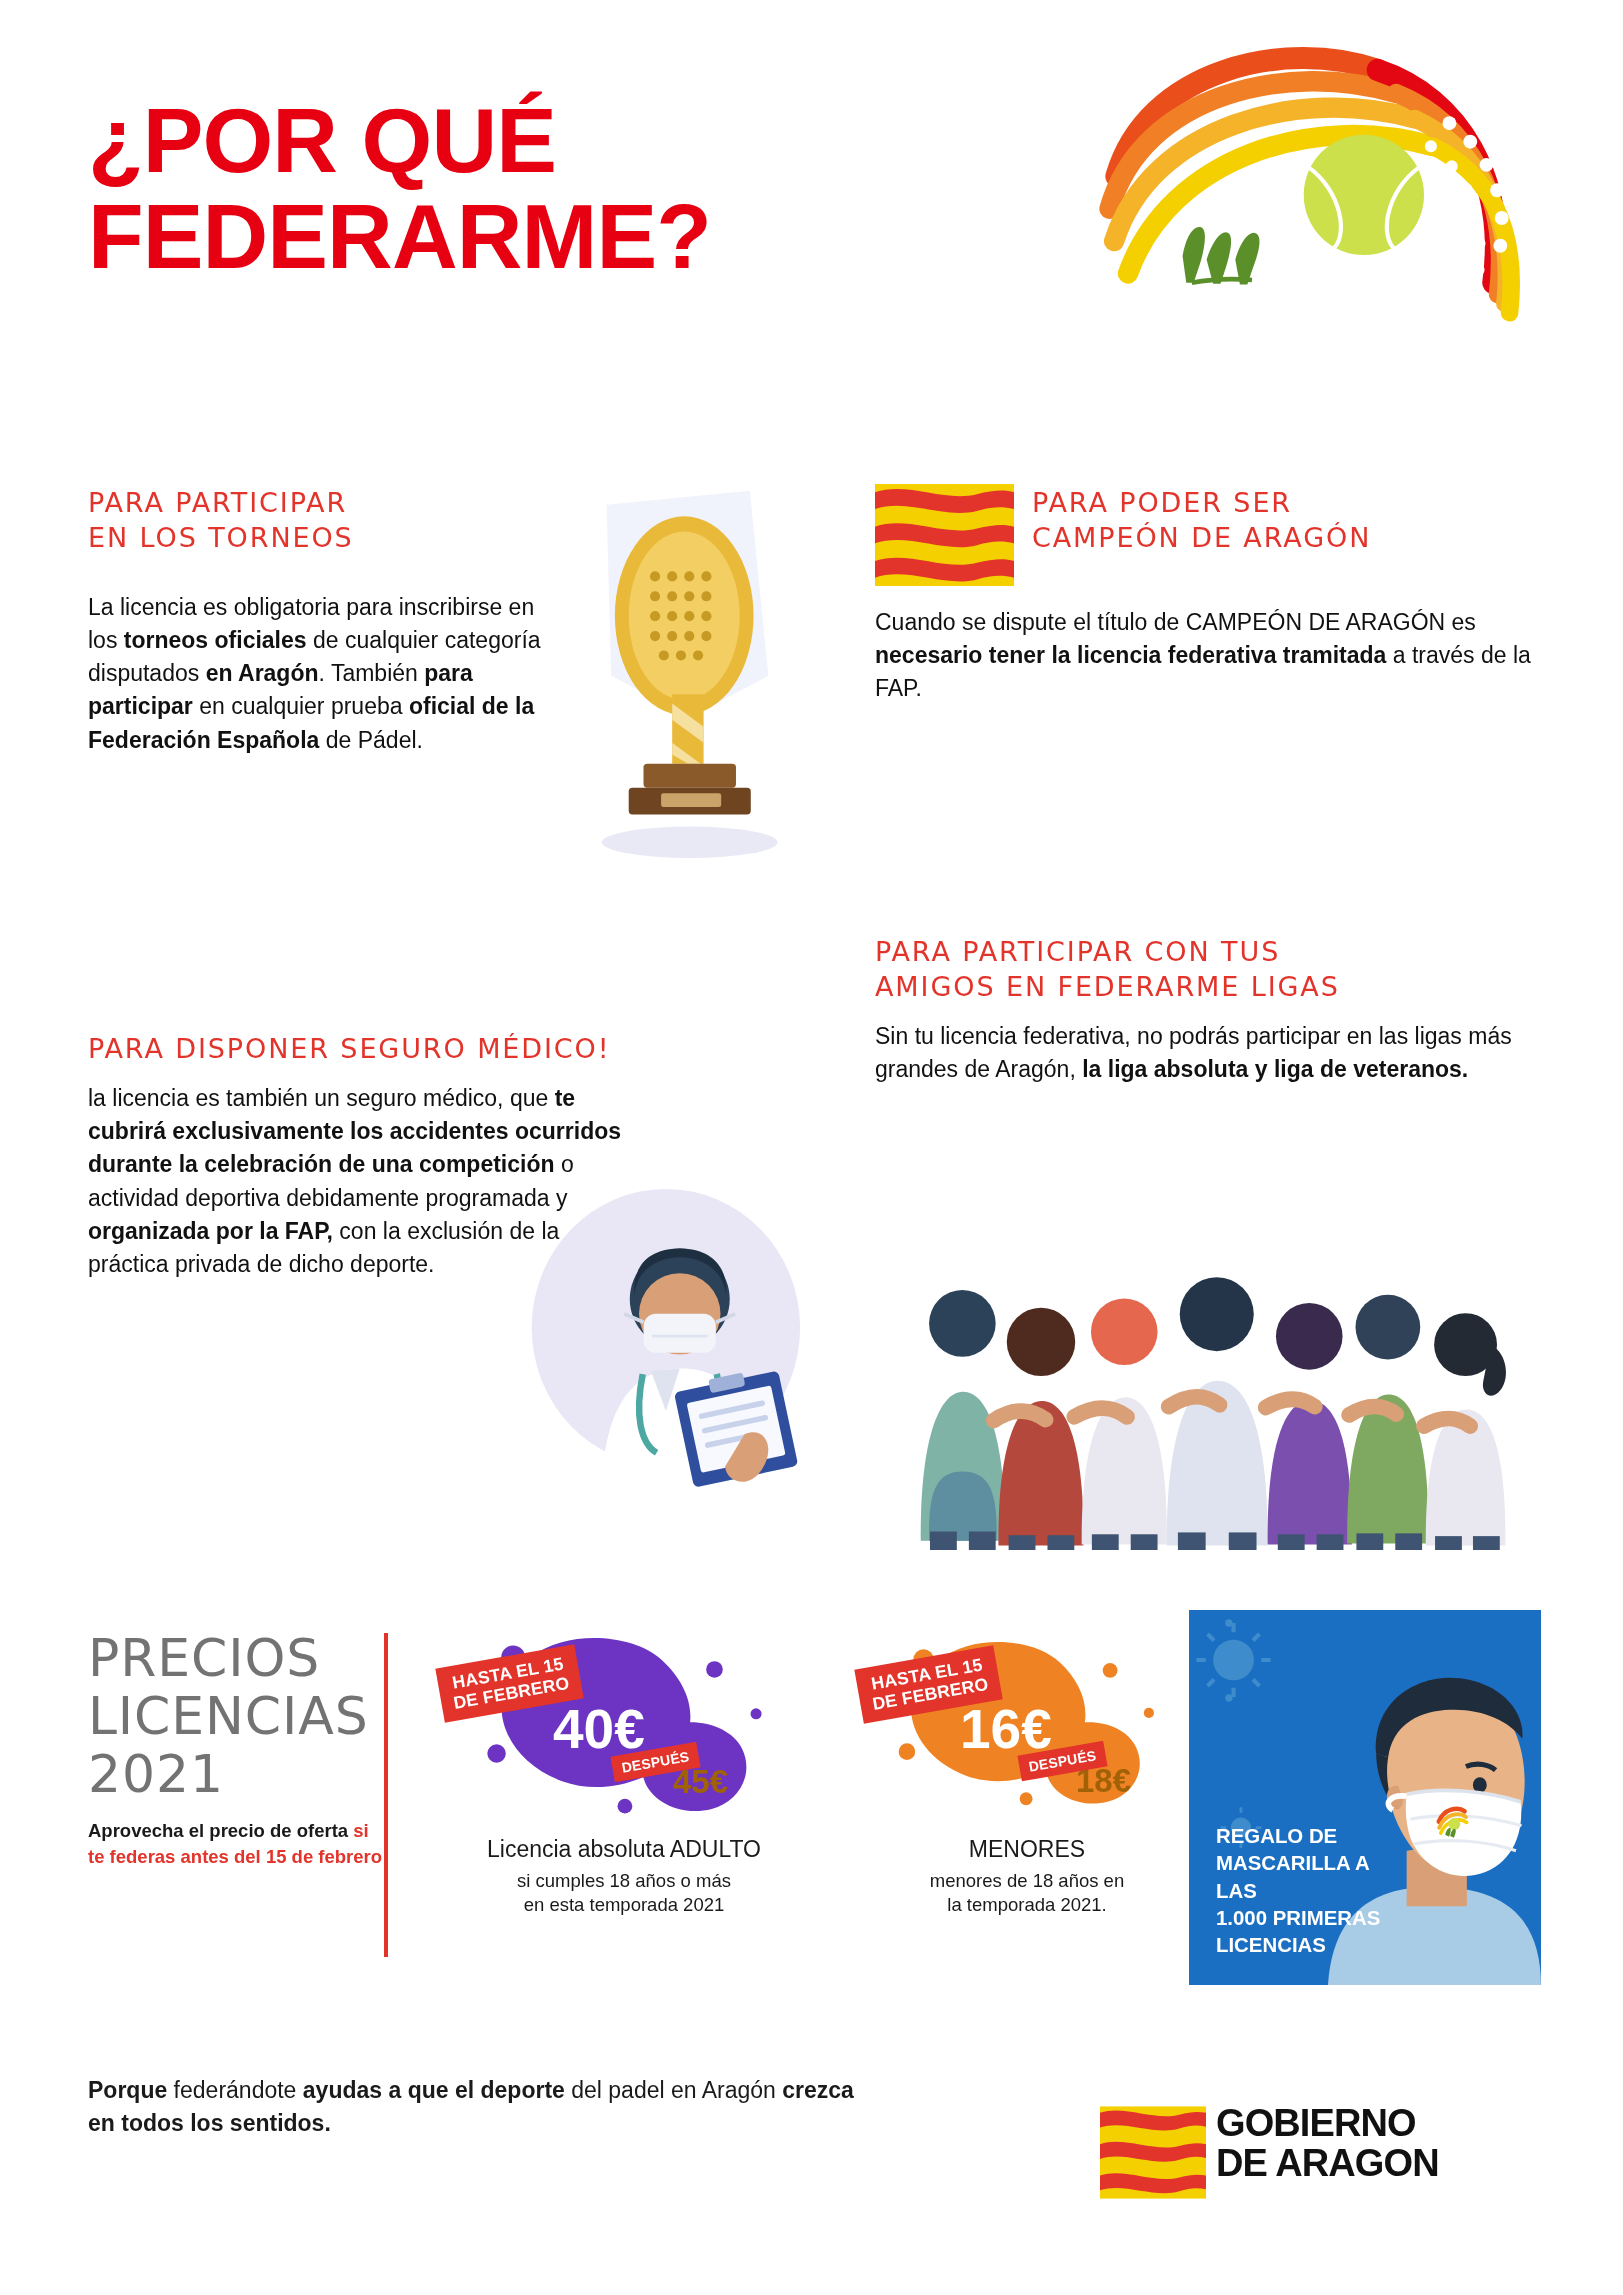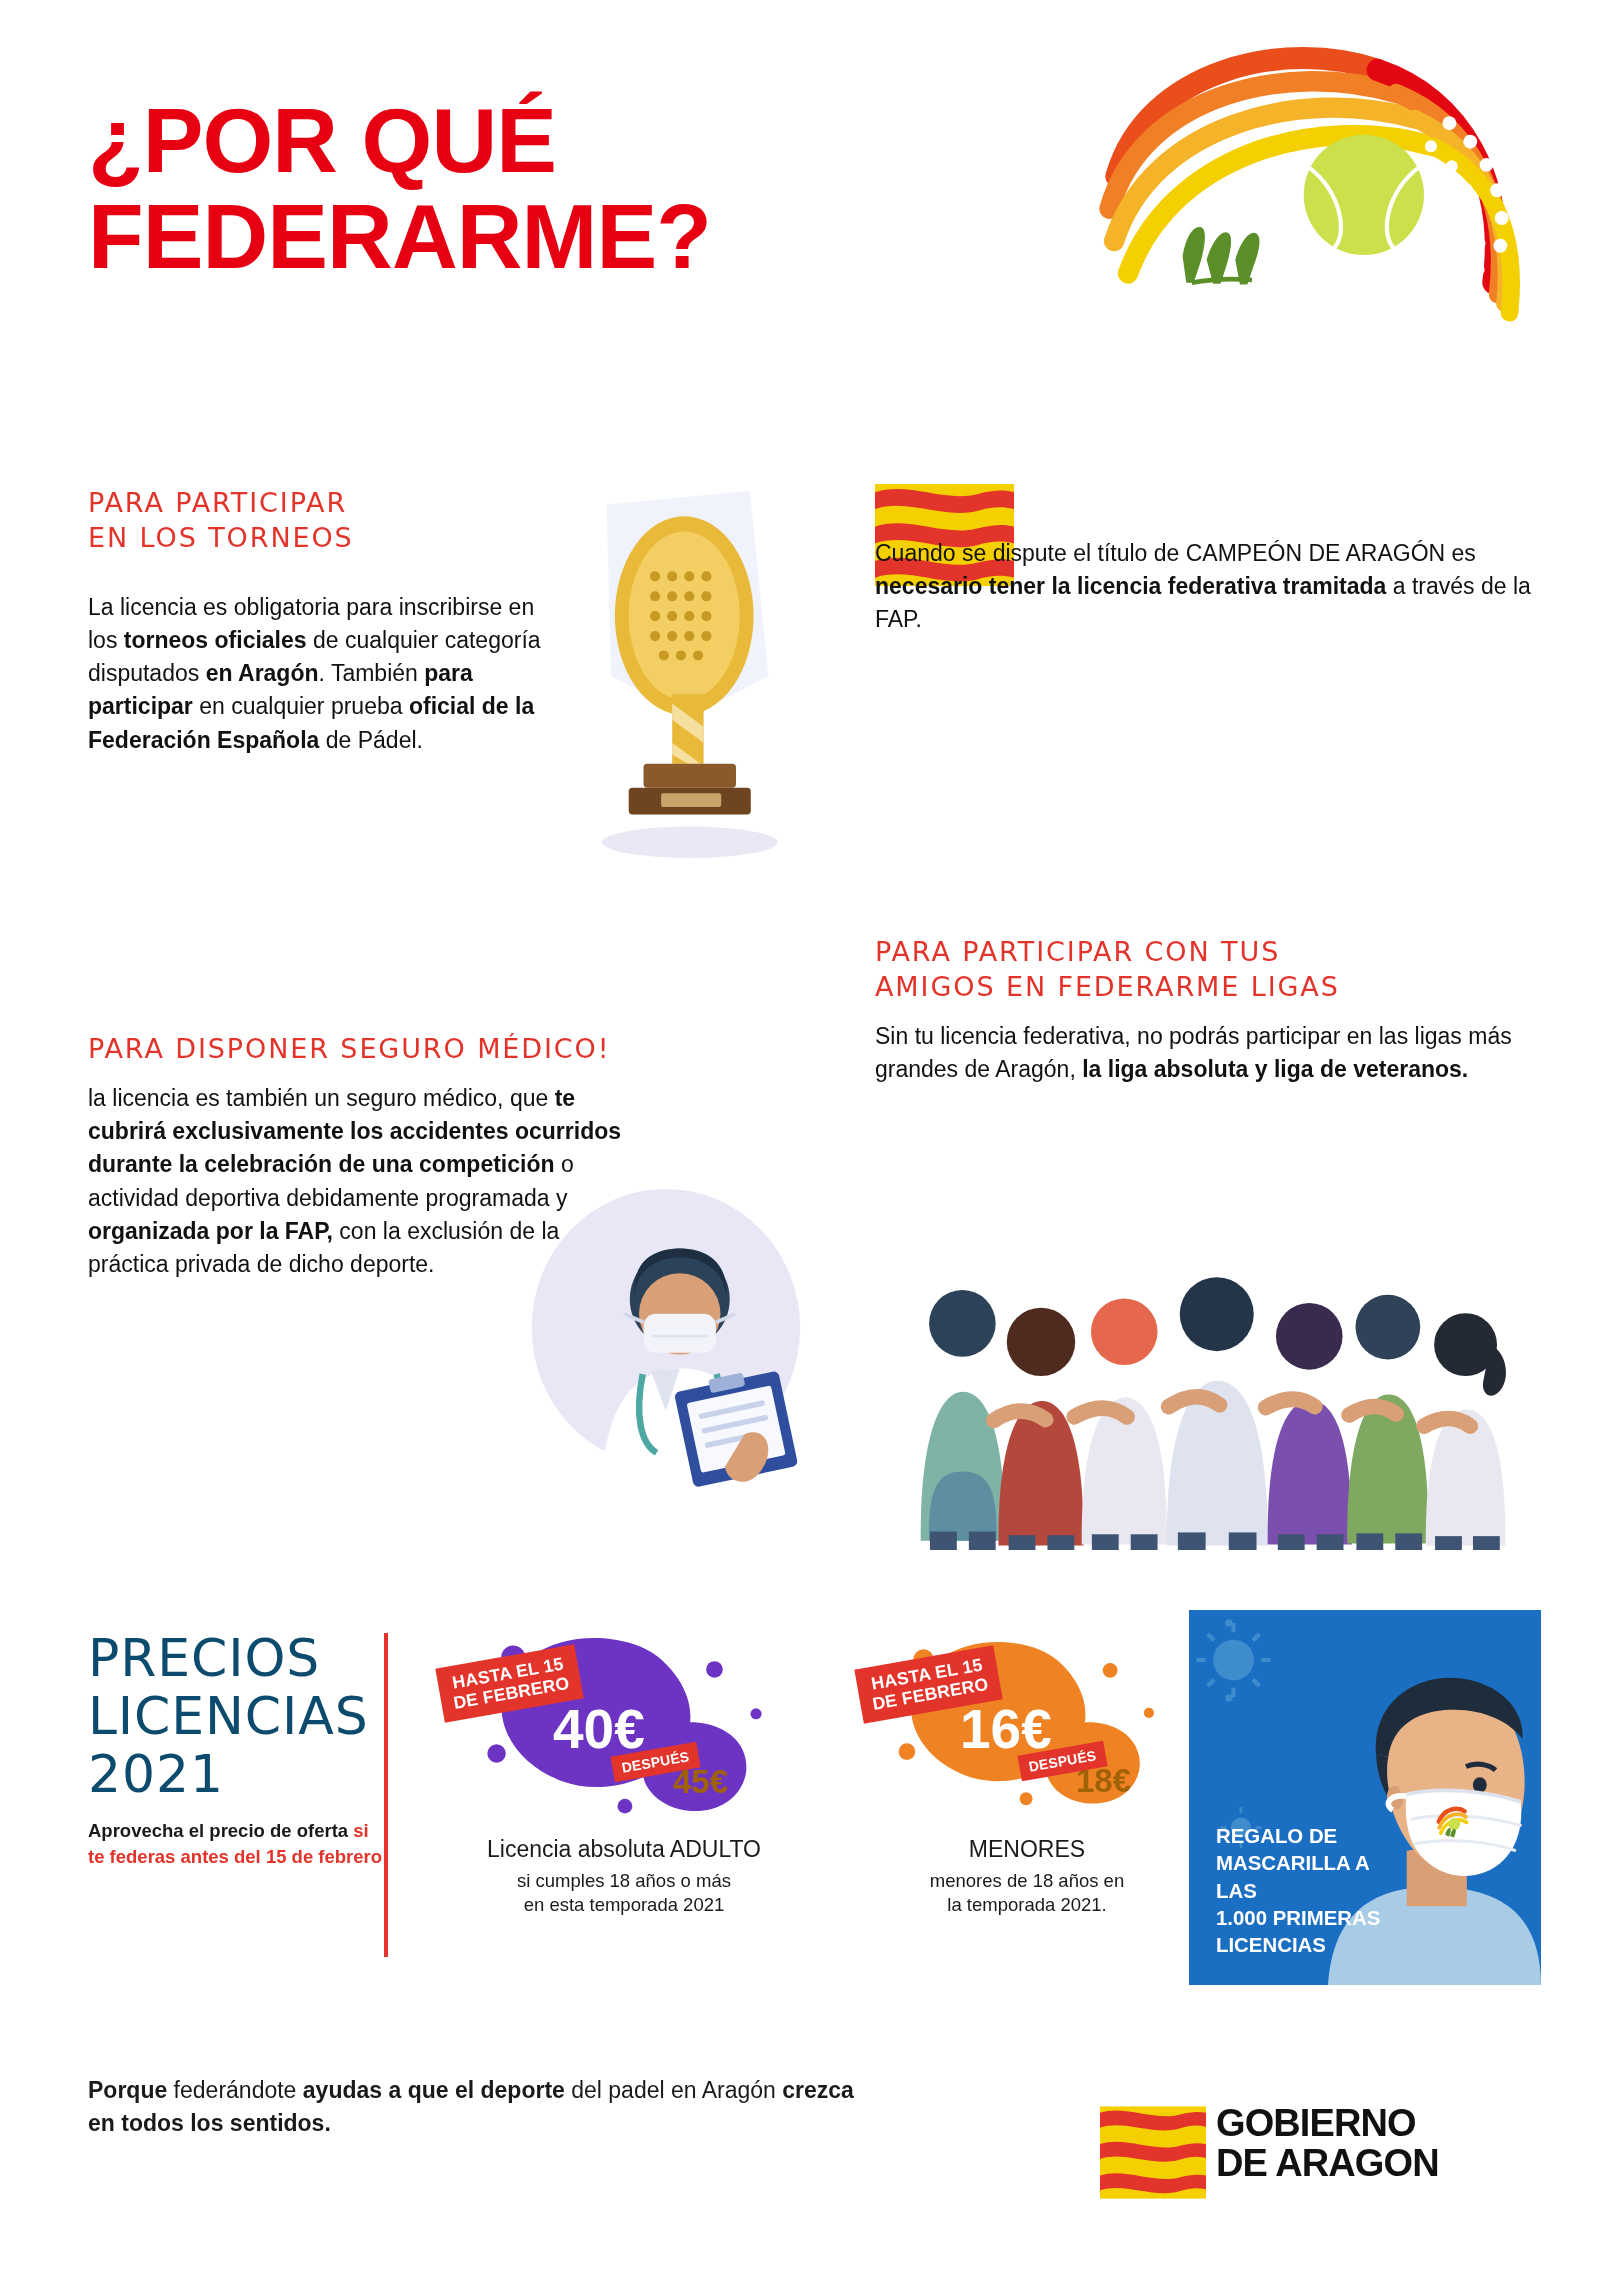--- a/index.html
+++ b/index.html
@@ -140,21 +140,21 @@
 
   
   .precios {
     position: absolute;
     left: 88px;
     top: 1629px;
     width: 296px;
   }
   .precios h2 {
     margin: 0;
-    color: #0c4a6e;
+    color: #737373;
     font-size: 52px;
     line-height: 1.12;
     font-weight: normal;
     letter-spacing: 0.9px;
     font-family: "DejaVu Sans", sans-serif;
   }
   .precios .note {
     margin-top: 14px;
     font-size: 18.5px;
     line-height: 1.42;
@@ -381,20 +381,24 @@
   <svg class="flag-aragon" viewBox="0 0 300 220">
     <rect x="0" y="0" width="300" height="220" fill="#f5d000"></rect>
     <g fill="#e2342b">
       <path d="M0 18 C 70 -6, 150 40, 220 22 C 255 13, 280 12, 300 18 L 300 54 C 275 48, 250 49, 220 58 C 150 76, 70 30, 0 54 Z"></path>
       <path d="M0 92 C 70 68, 150 114, 220 96 C 255 87, 280 86, 300 92 L 300 128 C 275 122, 250 123, 220 132 C 150 150, 70 104, 0 128 Z"></path>
       <path d="M0 166 C 70 142, 150 188, 220 170 C 255 161, 280 160, 300 166 L 300 202 C 275 196, 250 197, 220 206 C 150 224, 70 178, 0 202 Z"></path>
     </g>
   </svg>
 
   <div class="blk-campeon">
+    <h2 class="sec-head">
+      <span>PARA PODER SER</span><br>
+      <span>CAMPEÓN DE ARAGÓN</span>
+    </h2>
     <div class="body-text">Cuando se dispute el título de CAMPEÓN DE ARAGÓN es <b>necesario tener la licencia federativa tramitada</b> a través de la FAP.</div>
   </div>
 
   <div class="blk-seguro">
     <h2 class="sec-head">PARA DISPONER SEGURO MÉDICO!</h2>
     <div class="body-text">la licencia es también un seguro médico, que <b>te cubrirá exclusivamente los accidentes ocurridos durante la celebración de una competición</b> o actividad deportiva debidamente programada y <b>organizada por la FAP,</b> con la exclusión de la práctica privada de dicho deporte.</div>
   </div>
 
   <svg class="doctor-img" viewBox="0 0 620 700">
     <ellipse cx="300" cy="330" rx="290" ry="300" fill="#e3e0f3" opacity="0.8"></ellipse>

